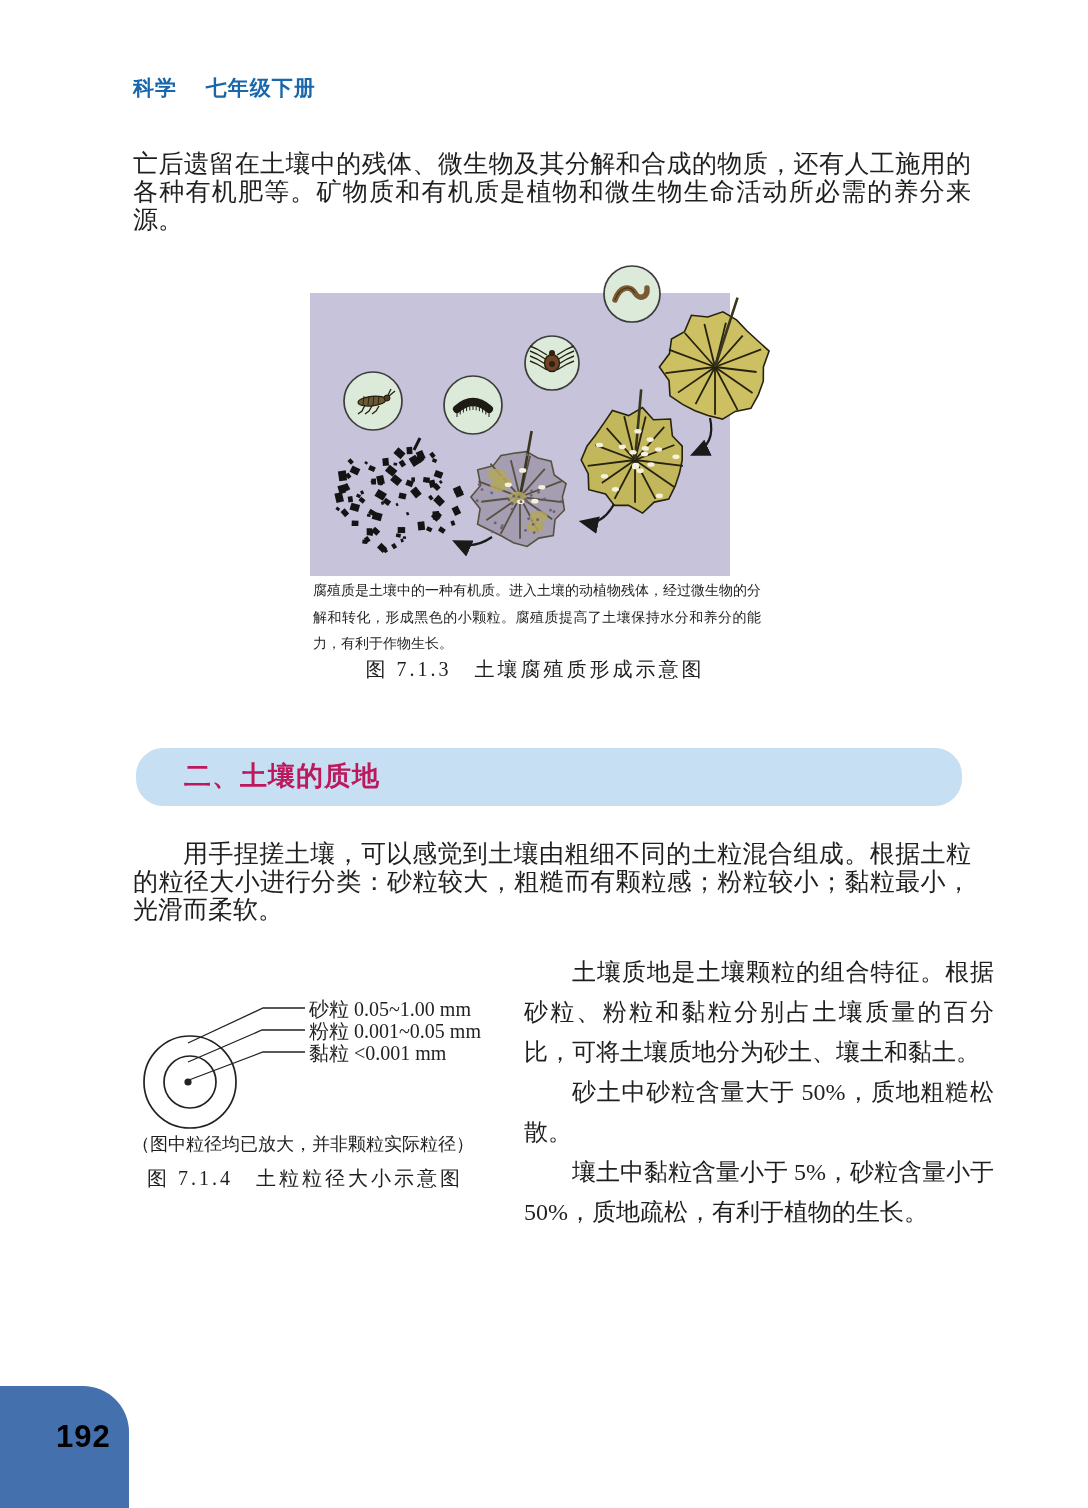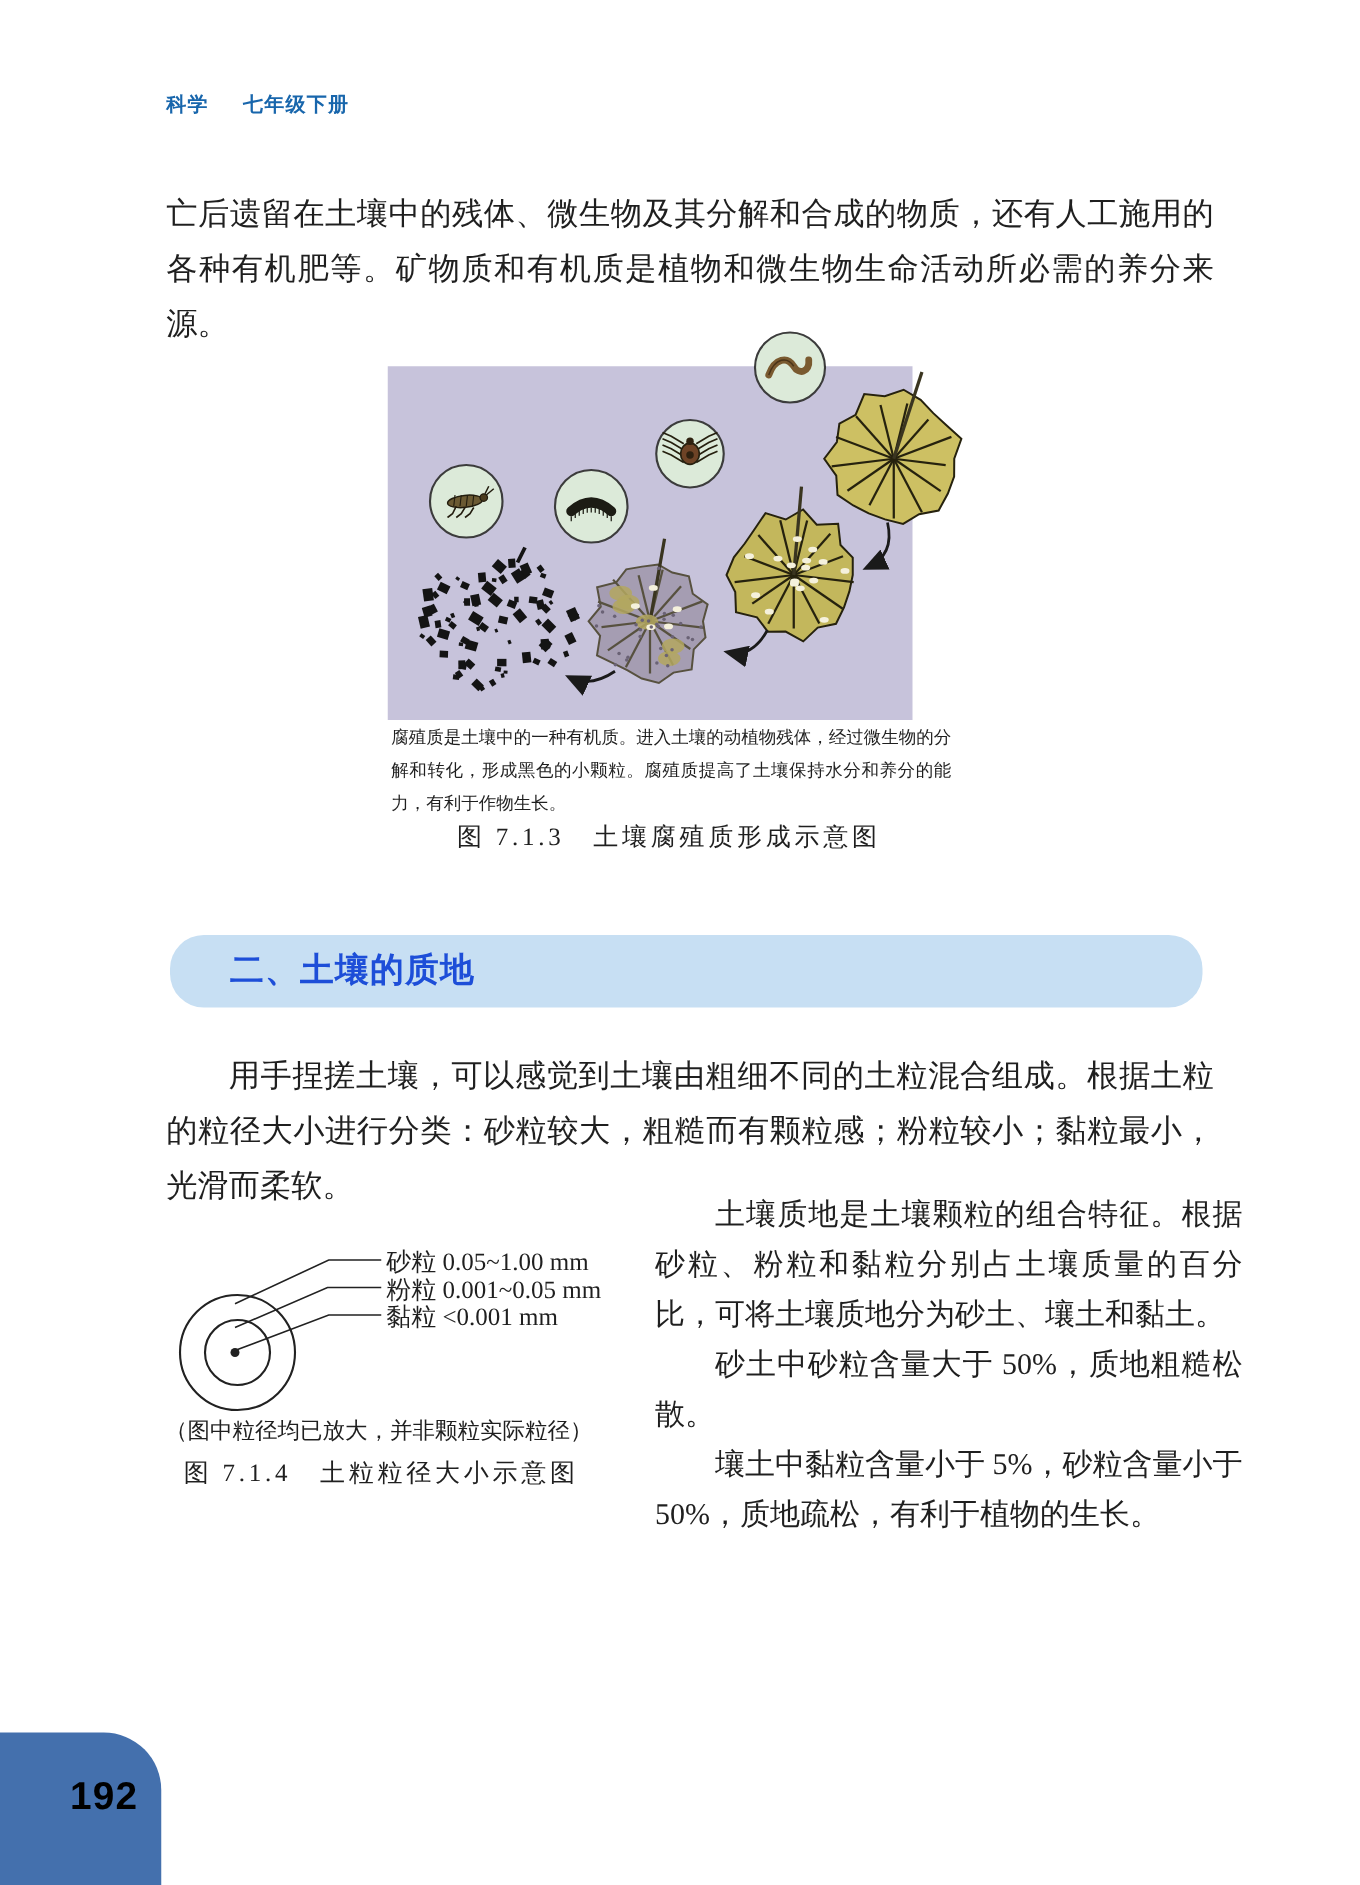--- a/index.html
+++ b/index.html
@@ -1,40 +1,40 @@
 <!DOCTYPE html>
 <html><head>
 <meta charset="utf-8">
 <style>
   html,body{margin:0;padding:0;background:#ffffff;}
   .page{position:relative;width:1088px;height:1508px;background:#ffffff;overflow:hidden;
         font-family:"Liberation Serif","DejaVu Serif",serif;color:#1f1f1f;}
 
   .running-head{position:absolute;left:133px;top:74px;
         font-family:"Liberation Sans","DejaVu Sans",sans-serif;
-        font-weight:bold;font-size:16px;color:#1866ac;letter-spacing:1px;}
+        font-weight:bold;font-size:21px;color:#1866ac;letter-spacing:1px;}
   .running-head .vol{margin-left:22px;}
 
-  .para{position:absolute;margin:0;text-align:justify;font-size:25px;line-height:44px;}
+  .para{position:absolute;margin:0;text-align:justify;font-size:25px;line-height:28px;}
   .p-intro{left:133px;top:150px;width:838px;}
   .p-texture{left:133px;top:840px;width:838px;text-indent:2em;}
   .p-clay{left:133px;top:1240px;width:838px;text-indent:2em;line-height:44px;}
 
   .fig713{position:absolute;left:310px;top:258px;width:462px;}
   .fig713 svg{display:block;}
   .fig-desc{position:absolute;left:3px;top:320px;width:448px;margin:0;
         font-size:14px;line-height:26.5px;text-align:justify;}
   .fig-cap{position:absolute;text-align:center;font-size:20px;letter-spacing:3px;white-space:nowrap;}
   .cap713{left:0;top:398px;width:450px;}
 
   .section-banner{position:absolute;left:136px;top:748px;width:826px;height:58px;
         background:#c7dff3;border-radius:27px;}
   .section-banner span{display:block;padding-left:48px;line-height:57px;
         font-family:"Liberation Sans","DejaVu Sans",sans-serif;
-        font-weight:bold;font-size:27px;color:#1d4ed8;letter-spacing:1px;}
+        font-weight:bold;font-size:27px;color:#be185d;letter-spacing:1px;}
 
   .fig714{position:absolute;left:135px;top:985px;width:364px;}
   .fig714 svg{display:block;}
   .fig714 .note{position:absolute;left:-3px;top:147px;width:370px;
         font-size:18px;white-space:nowrap;letter-spacing:0px;}
   .cap714{left:0;top:180px;width:340px;}
   .fig714 text{font-family:"Liberation Serif","DejaVu Serif",serif;font-size:20px;fill:#1f1f1f;}
 
   .right-col{position:absolute;left:524px;top:952px;width:470px;}
   .right-col p{margin:0;text-indent:2em;text-align:justify;font-size:24px;line-height:40px;}

